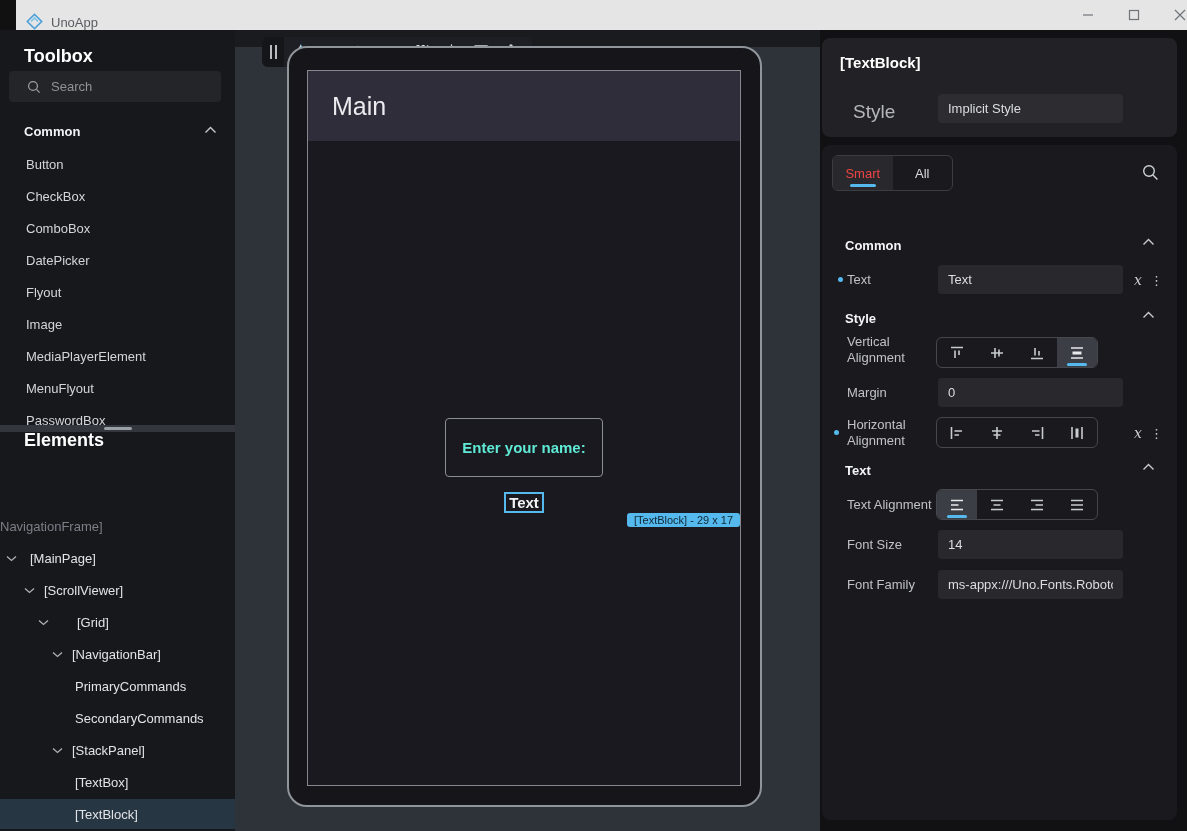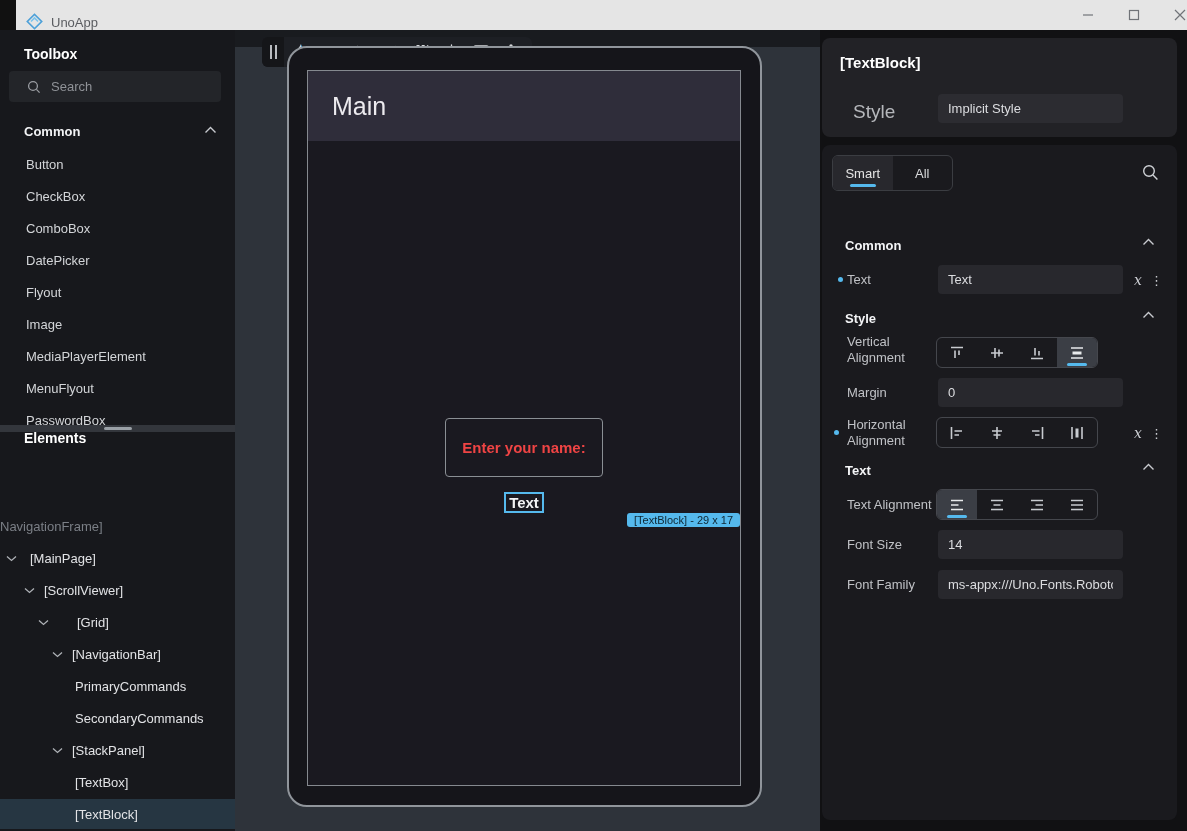--- a/index.html
+++ b/index.html
@@ -9,21 +9,21 @@
 
   
   #titlebar { left:16px; top:0; width:1187px; height:30px; background:#e5e5e5; display:flex; align-items:flex-end; }
   #titlebar .logo { margin-left:10px; }
   #titlebar .appname { margin-left:8px; font-size:13px; color:#5a5c60; }
   .wincontrols { position:absolute; right:0; top:0; height:30px; display:flex; }
   .winbtn { width:46px; height:30px; display:flex; align-items:center; justify-content:center; }
 
   
   #sidebar { left:0; top:30px; width:235px; height:801px; background:#17181c; }
-  .side-title { position:absolute; left:24px; font-size:14px; font-weight:bold; color:#ffffff; }
+  .side-title { position:absolute; left:24px; font-size:18px; font-weight:bold; color:#ffffff; }
   #searchbox { position:absolute; left:9px; top:41px; width:212px; height:31px; background:#232529; border-radius:4px; display:flex; align-items:center; }
   #searchbox input { background:transparent; border:none; outline:none; color:#cfd1d5; font-size:13px; width:150px; font-family:inherit; }
   #searchbox input::placeholder { color:#8f9297; }
   .section-head { position:absolute; left:24px; font-size:13px; font-weight:bold; color:#f2f3f5; }
   .chev { position:absolute; }
   .tb-item { position:absolute; left:26px; font-size:13px; color:#d3d5d8; cursor:default; }
   #splitter { position:absolute; left:0; top:395px; width:235px; height:7px; background:#33363c; }
   #splitter .grip { position:absolute; left:104px; top:2px; width:28px; height:3px; background:#9aa0a6; border-radius:2px; }
   .tree-row { position:absolute; left:0; width:235px; height:30px; display:flex; align-items:center; font-size:13px; color:#e2e3e6; }
   .tree-row.dim { color:#7b7f86; }
@@ -38,39 +38,39 @@
   #toolbar .handle-seg { width:22px; height:30px; margin:0 2px 0 -6px; background:#151619; border-radius:6px 0 0 6px; display:flex; align-items:center; justify-content:center; }
   .tbtn { width:30px; height:28px; display:flex; align-items:center; justify-content:center; }
   .handle-bars { display:flex; gap:3px; }
   .handle-bars i { display:block; width:2px; height:14px; background:#b9bcc0; }
 
   
   #phone { position:absolute; left:52px; top:16px; width:475px; height:761px; background:#15151a; border:2px solid #90959b; border-radius:20px; }
   #screen { position:absolute; left:18px; top:22px; width:434px; height:716px; background:#1a1920; border:1px solid #85898f; }
   #navbar { position:absolute; left:0; top:0; width:432px; height:70px; background:#2f2d3a; display:flex; align-items:center; }
   #navbar .pgtitle { margin-left:24px; font-size:25px; color:#eceaee; }
-  #preview-textbox { position:absolute; left:137px; top:347px; width:158px; height:59px; border:1px solid #8a8f94; border-radius:4px; display:flex; align-items:center; justify-content:center; color:#ef4444; font-size:15px; font-weight:bold; }
+  #preview-textbox { position:absolute; left:137px; top:347px; width:158px; height:59px; border:1px solid #8a8f94; border-radius:4px; display:flex; align-items:center; justify-content:center; color:#5eead4; font-size:15px; font-weight:bold; }
   #sel-text { position:absolute; left:0; top:421px; width:432px; text-align:center; }
   #sel-text .selbox { display:inline-block; border:2px solid #55b9ed; padding:0 3px; color:#f2f2f4; font-size:15px; font-weight:bold; }
   #sel-badge { position:absolute; left:0; top:439px; width:432px; text-align:right; }
   #sel-badge span { display:inline-block; background:#55b9ed; color:#0f2733; font-size:11px; padding:1px 7px; border-radius:3px; }
 
   
   #rightpanel { left:820px; top:30px; width:367px; height:801px; background:#111113; }
   #card1 { position:absolute; left:2px; top:8px; width:355px; height:99px; background:#222226; border-radius:8px; }
   #card1 .hdr { position:absolute; left:18px; top:16px; font-size:15px; font-weight:bold; color:#ffffff; }
   #card1 .lbl { position:absolute; left:31px; top:63px; font-size:19px; color:#b5b7bb; }
   .field { position:absolute; background:#28282d; border-radius:4px; height:29px; display:flex; align-items:center; overflow:hidden; }
   .field input { background:transparent; border:none; outline:none; color:#dcdde0; font-size:13px; padding:0 10px; width:100%; font-family:inherit; white-space:nowrap; }
   #card1 .field { left:116px; top:56px; width:185px; background:#2c2c31; }
 
   #card2 { position:absolute; left:2px; top:115px; width:355px; height:675px; background:#1a1a1e; border-radius:8px; }
   #tabs { position:absolute; left:10px; top:10px; width:121px; height:36px; border:1px solid #3b3d42; border-radius:6px; display:flex; overflow:hidden; }
   .tab { flex:1; display:flex; align-items:center; justify-content:center; font-size:13px; color:#d8d9db; position:relative; }
-  .tab.active { background:#28282d; color:#e5e5e5; }
+  .tab.active { background:#28282d; color:#ef4444; }
   .tab.active .underline { position:absolute; bottom:3px; left:50%; margin-left:-13px; width:26px; height:3px; border-radius:2px; background:#55b9ed; }
   #prop-search { position:absolute; right:18px; top:19px; }
   .sect-head { position:absolute; left:23px; font-size:13px; font-weight:bold; color:#f4f5f7; }
   .sect-chev { position:absolute; right:22px; }
   .plabel { position:absolute; left:25px; font-size:13px; color:#c0c2c6; line-height:16px; width:86px; }
   .bluedot { position:absolute; width:5px; height:5px; border-radius:50%; background:#55b9ed; }
   .prop-field { left:116px; width:185px; }
   .xicons { position:absolute; right:14px; display:flex; align-items:center; gap:8px; color:#c9cbd0; }
   .xicons .xit { font-family:"DejaVu Serif",serif; font-style:italic; font-size:14px; }
   .xicons .dots { font-size:13px; letter-spacing:0; }

